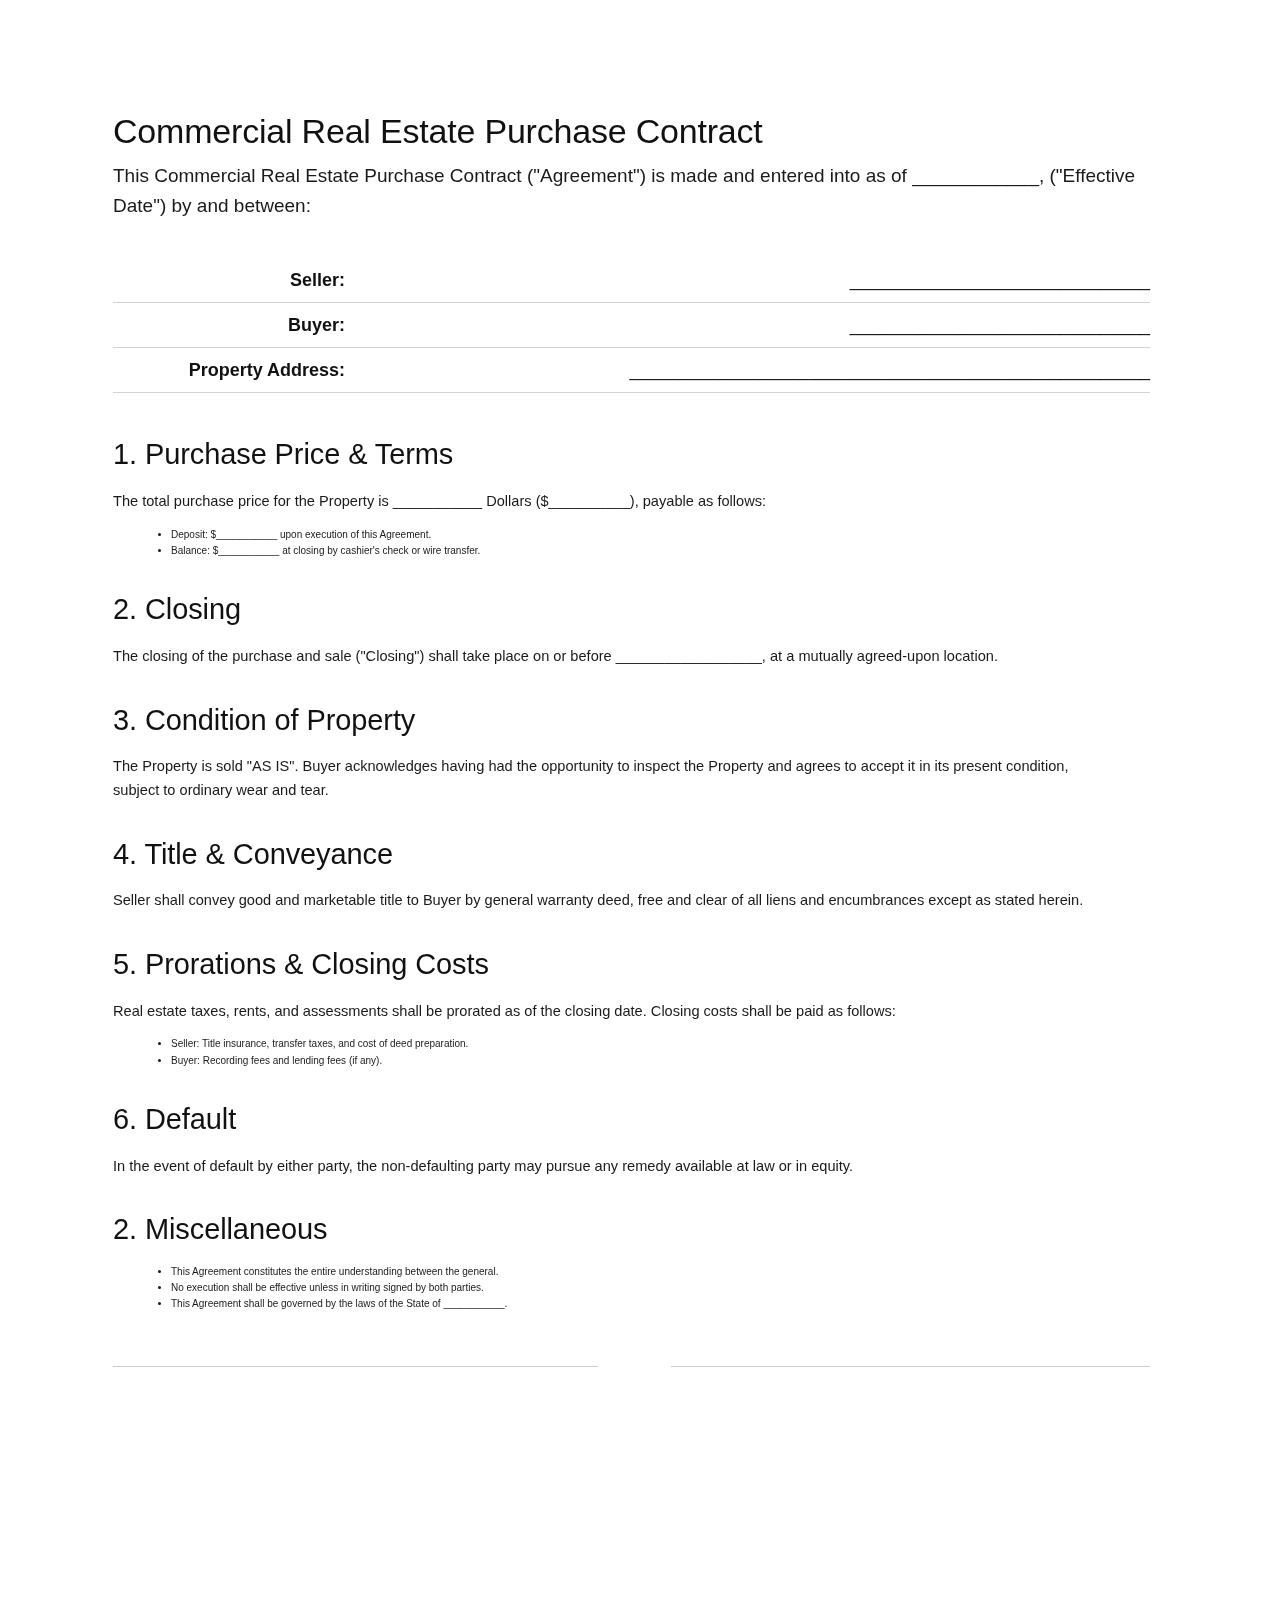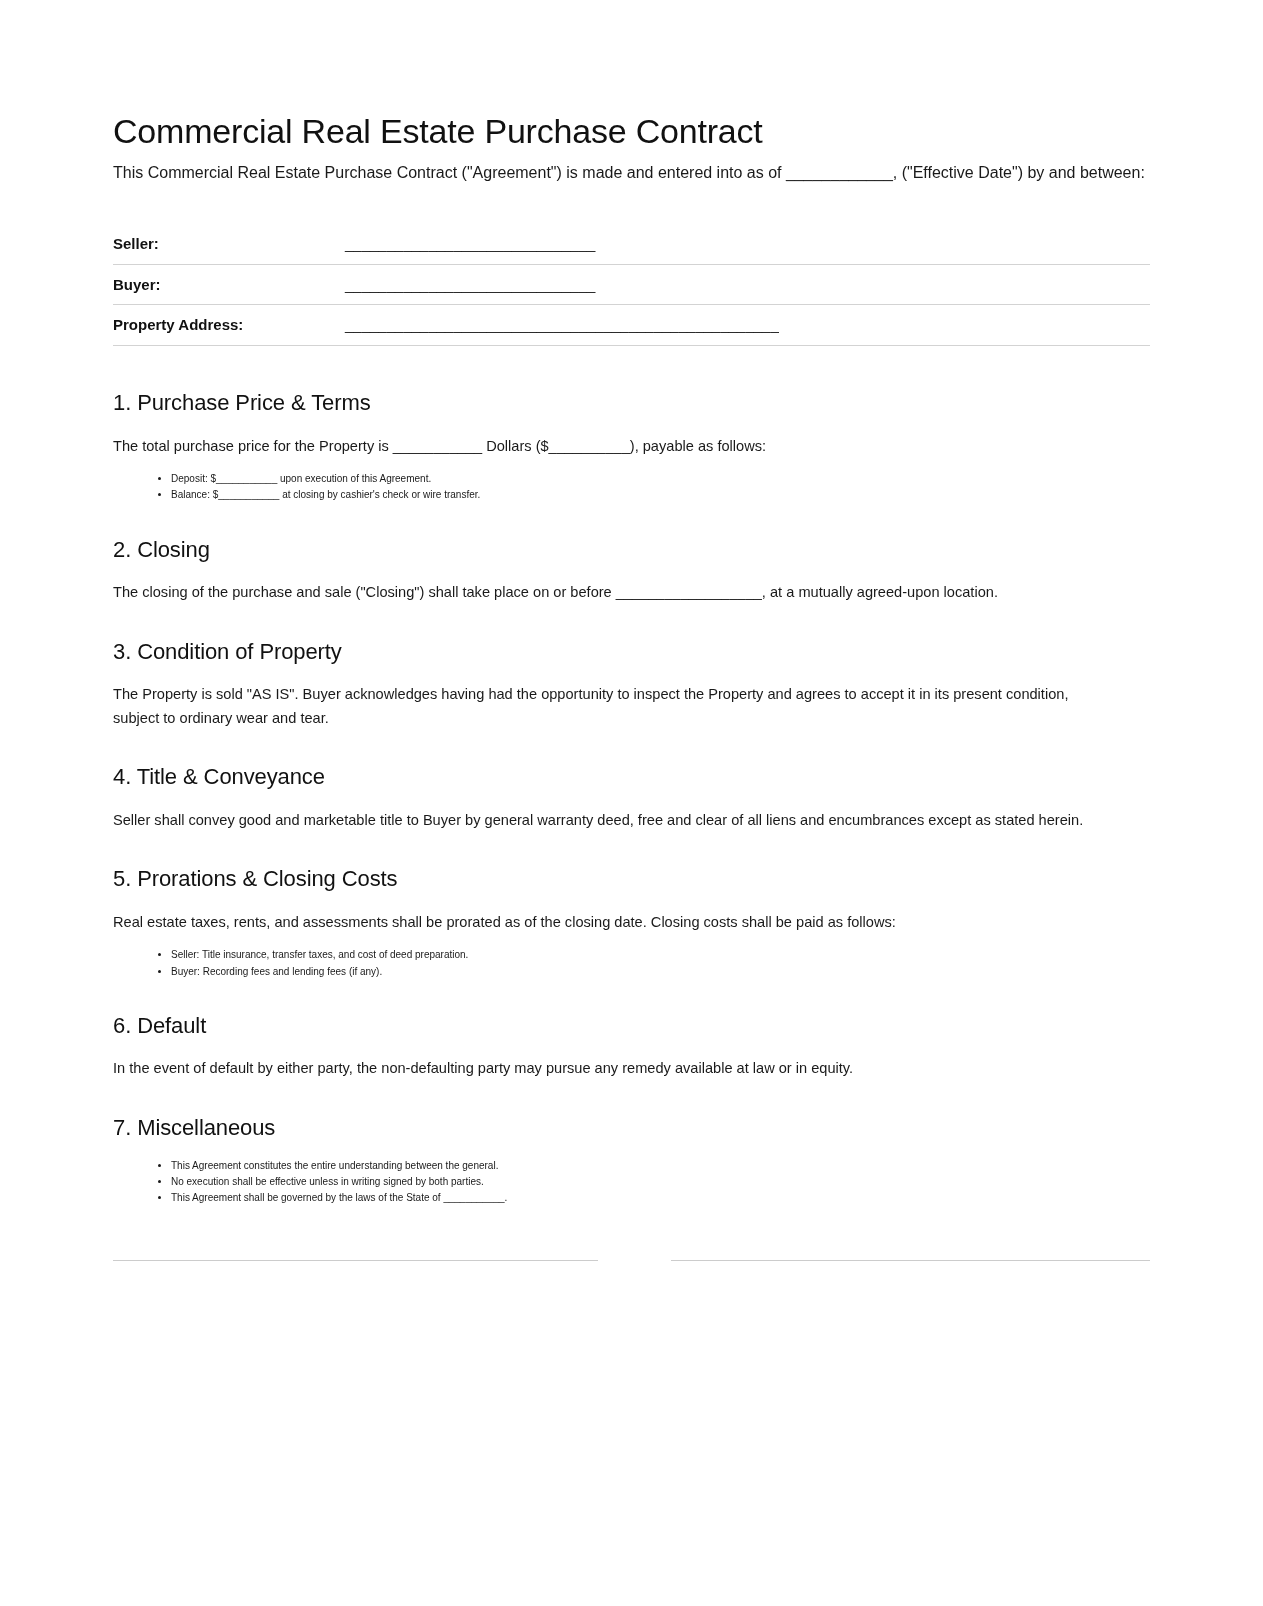--- a/index.html
+++ b/index.html
@@ -24,51 +24,52 @@
   }
   .doc-title {
     font-size: 34px;
     font-weight: normal;
     line-height: 1.15;
     margin: 0 0 10px 0;
     color: #111111;
     letter-spacing: -0.2px;
   }
   .intro-para {
-    font-size: 16px;
+    font-size: 19px;
     line-height: 1.55;
     margin: 0 0 38px 0;
     color: #1a1a1a;
   }
   .parties-table {
     width: 1037px;
     border-collapse: collapse;
     margin: 0 0 44px 0;
     table-layout: fixed;
   }
   .parties-table tr {
     border-bottom: 1px solid #d3d3d3;
   }
   .parties-table td {
     padding: 9px 0 9px 0;
     vertical-align: baseline;
-    font-size: 15px;
+    font-size: 18px;
     line-height: 1.45;
+    text-align: right;
   }
   .parties-table td.label {
     width: 232px;
     font-weight: bold;
     color: #111111;
   }
   .parties-table td.value {
     color: #1a1a1a;
     white-space: nowrap;
   }
   h2.section-heading {
-    font-size: 22px;
+    font-size: 29px;
     font-weight: normal;
     color: #111111;
     margin: 34px 0 18px 0;
     line-height: 1.2;
     letter-spacing: -0.1px;
   }
   h2.section-heading.first {
     margin-top: 0;
   }
   p.body-text {
@@ -167,21 +168,21 @@
       <li>Buyer: Recording fees and lending fees (if any).</li>
     </ul>
   </section>
 
   <section>
     <h2 class="section-heading">6. Default</h2>
     <p class="body-text">In the event of default by either party, the non-defaulting party may pursue any remedy available at law or in equity.</p>
   </section>
 
   <section>
-    <h2 class="section-heading">7. Miscellaneous</h2>
+    <h2 class="section-heading">2. Miscellaneous</h2>
     <ul class="bullets">
       <li>This Agreement constitutes the entire understanding between the general.</li>
       <li>No execution shall be effective unless in writing signed by both parties.</li>
       <li>This Agreement shall be governed by the laws of the State of ___________.</li>
     </ul>
   </section>
 
   <div class="sig-row">
     <div class="sig-line"></div>
     <div class="sig-gap"></div>

